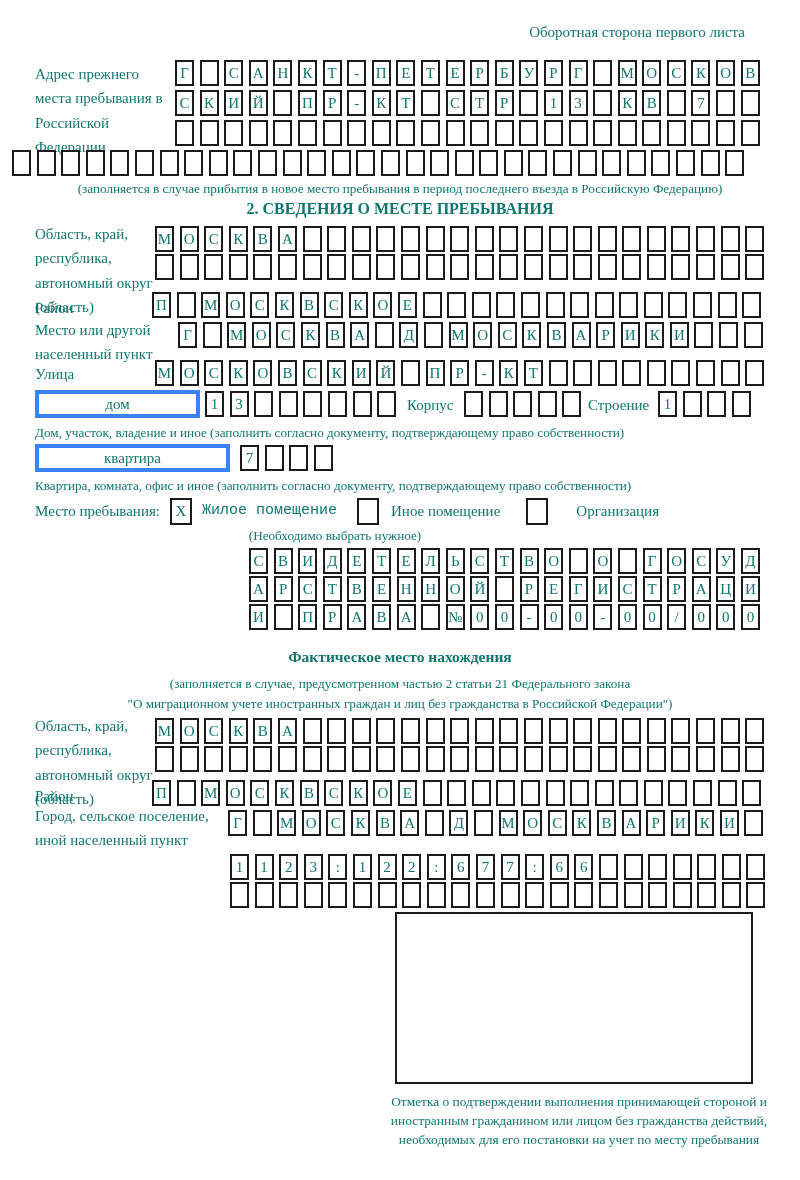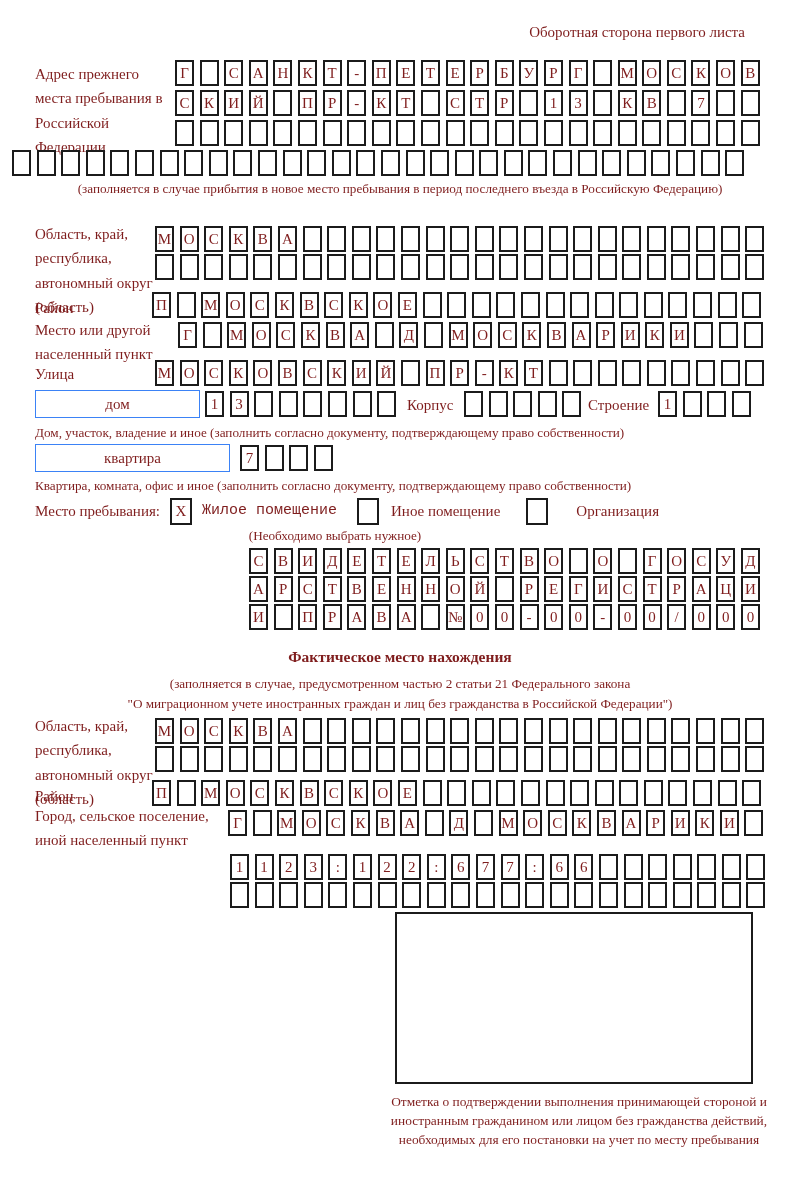--- a/index.html
+++ b/index.html
@@ -2,38 +2,38 @@
 <html><head>
 <meta charset="utf-8">
 <style>
   html,body{margin:0;padding:0;background:#e8e8e8;}
   .page{
     position:relative;
     width:800px;height:1180px;
     margin:0 auto;
     background:#ffffff;
     font-family:"Liberation Serif", serif;
-    color:#7f1d1d;
+    color:#0f766e;
     overflow:hidden;
   }
   .abs{position:absolute;}
   .lbl{font-size:15px;line-height:1.62;}
   .cap{font-size:13.2px;}
   .title{font-size:16px;font-weight:bold;text-align:center;width:800px;left:0;}
   .center{text-align:center;width:800px;left:0;}
   .cellrow{display:flex;gap:5.6px;}
   .cell{
     flex:none;box-sizing:border-box;
     width:19px;height:26px;
     border:2px solid #1b1b1b;
     display:flex;align-items:center;justify-content:center;
     font-size:15px;line-height:1;background:#fff;
   }
   .widebox{
-    box-sizing:border-box;border:1px solid #3b82f6;background:#fff;
+    box-sizing:border-box;border:4px solid #3b82f6;background:#fff;
     display:flex;align-items:center;justify-content:center;
     font-size:15px;height:28px;
   }
   .checkbox{
     flex:none;box-sizing:border-box;
     width:22px;height:27px;border:2px solid #1b1b1b;background:#fff;
     display:flex;align-items:center;justify-content:center;
     font-size:15px;
   }
   .inlinerow{display:flex;align-items:center;}
@@ -152,20 +152,21 @@
       <span class="cell"></span>
       <span class="cell"></span>
       <span class="cell"></span>
       <span class="cell"></span>
       <span class="cell"></span>
       <span class="cell"></span>
       <span class="cell"></span>
     </div>
   <div class="abs cap center" style="top:181px;">(заполняется в случае прибытия в новое место пребывания в период последнего въезда в Российскую Федерацию)</div>
 
+  <div class="abs title" style="top:200px;">2. СВЕДЕНИЯ О МЕСТЕ ПРЕБЫВАНИЯ</div>
 
   <div class="abs lbl" style="top:222px;left:35px;width:118px;">Область, край, республика, автономный округ (область)</div>
   <div class="abs cellrow" style="top:226px;left:155px;">
       <span class="cell">М</span>
       <span class="cell">О</span>
       <span class="cell">С</span>
       <span class="cell">К</span>
       <span class="cell">В</span>
       <span class="cell">А</span>
       <span class="cell"></span>

